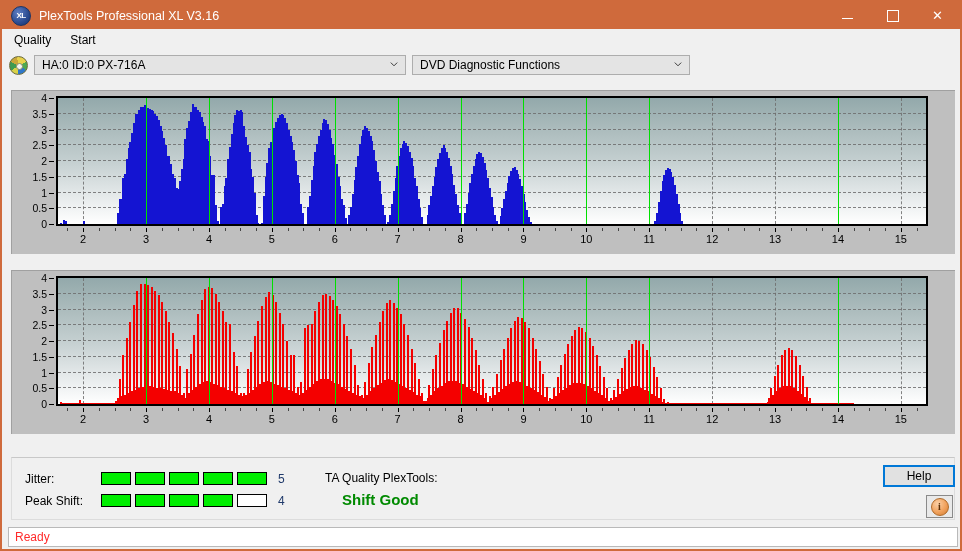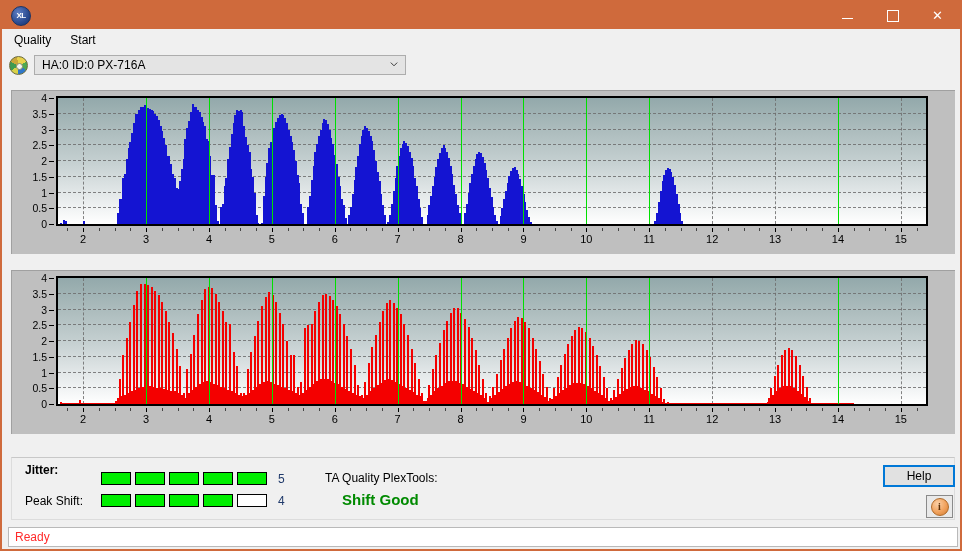--- a/index.html
+++ b/index.html
@@ -125,20 +125,21 @@
   }
   .status-text{font-size:12px;color:#ff2a2a;}
 </style>
 </head>
 <body>
 
 <div id="app">
 
   <div class="titlebar">
     <div class="title-icon">XL</div>
+    <div class="title-text">PlexTools Professional XL V3.16</div>
     <div class="wbtns">
       <div class="wbtn">
           <span class="min"></span>
         </div>
       <div class="wbtn">
           <span class="max"></span>
         </div>
       <div class="wbtn">
           <span>✕</span>
         </div>
@@ -147,20 +148,26 @@
 
   <div class="menubar">
     <div class="menuitem">Quality</div>
     <div class="menuitem">Start</div>
   </div>
 
   <div class="selrow">
     <div class="disc-icon"></div>
     <div class="combo" id="combo-drive">
       <span>HA:0 ID:0  PX-716A</span>
+      <svg class="arrow" viewBox="0 0 10 10">
+          <path d="M1 3 L5 7 L9 3" stroke="#333" stroke-width="1.2" fill="none"></path>
+        </svg>
+    </div>
+    <div class="combo" id="combo-function">
+      <span>DVD Diagnostic Functions</span>
       <svg class="arrow" viewBox="0 0 10 10">
           <path d="M1 3 L5 7 L9 3" stroke="#333" stroke-width="1.2" fill="none"></path>
         </svg>
     </div>
   </div>
 
   <div class="chart-panel" id="chart-top">
     <div class="ylabels">
         <div class="ylab" style="top: 133px;">0</div>
         <div class="ytick" style="top: 133px;"></div>
@@ -1099,21 +1106,21 @@
         <div class="xtick minor" style="left: 750.493px;"></div>
         <div class="xtick minor" style="left: 766.217px;"></div>
         <div class="xtick minor" style="left: 797.667px;"></div>
         <div class="xtick minor" style="left: 813.391px;"></div>
         <div class="xtick minor" style="left: 829.116px;"></div>
         <div class="xtick minor" style="left: 860.565px;"></div>
       </div>
   </div>
 
   <div class="bottom">
-    <div class="blabel" style="left:13px;top:5px;font-weight:bold;">Jitter:</div>
+    <div class="blabel" style="left:13px;top:14px;">Jitter:</div>
     <div class="meter" id="meter-jitter" style="left:89px;top:14px;">
         <div class="cell on"></div>
         <div class="cell on"></div>
         <div class="cell on"></div>
         <div class="cell on"></div>
         <div class="cell on"></div>
       </div>
     <div class="mval" style="left:266px;top:14px;">5</div>
 
     <div class="blabel" style="left:13px;top:36px;">Peak Shift:</div>

